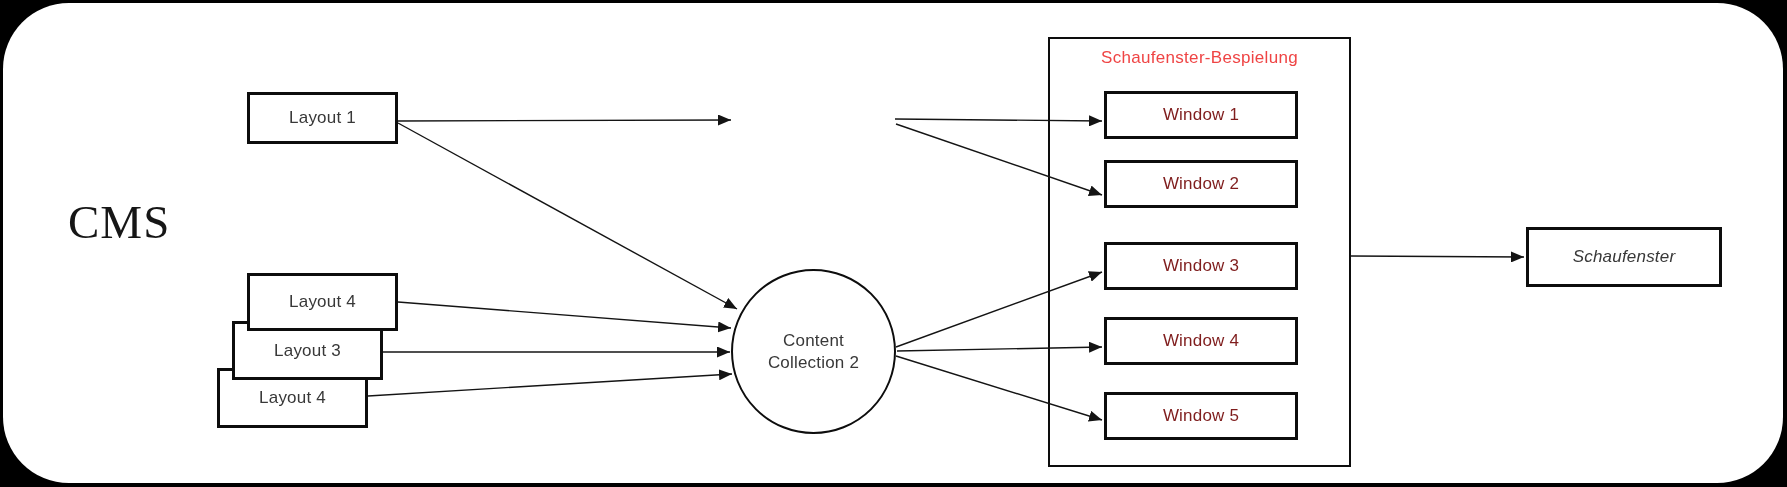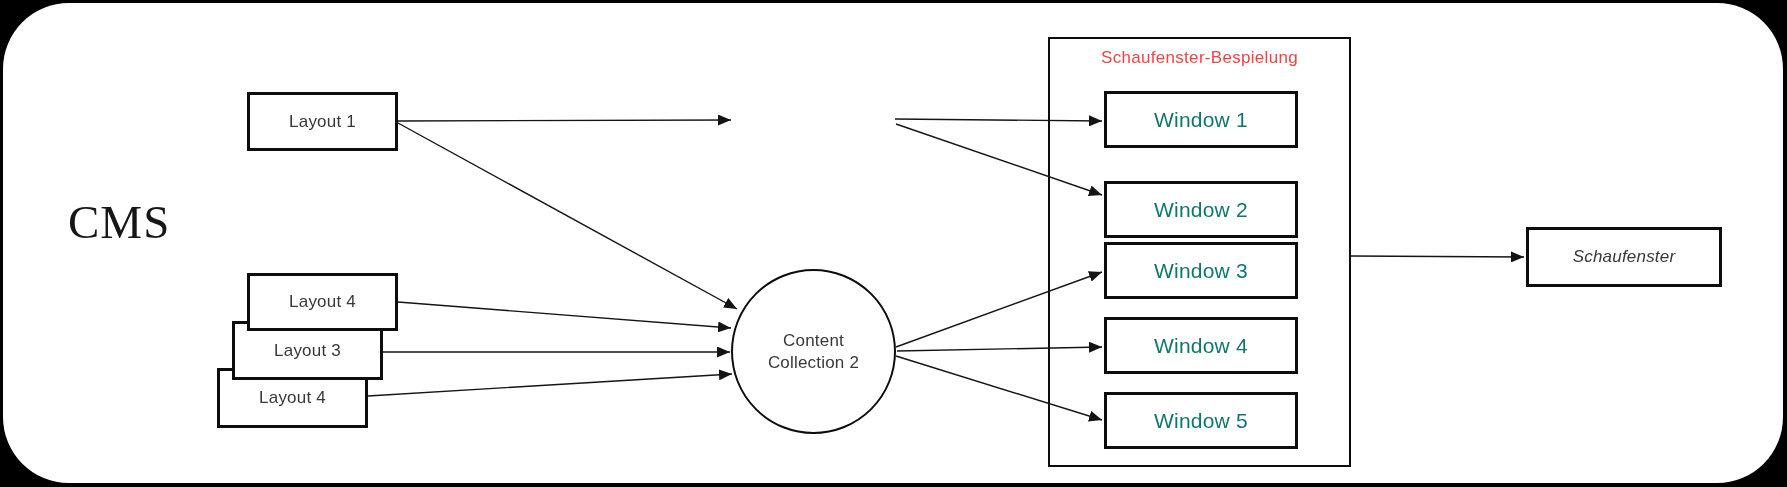--- a/index.html
+++ b/index.html
@@ -52,21 +52,21 @@
     left: 68px;
     top: 199px;
     font-family: "Liberation Serif", "DejaVu Serif", serif;
     font-size: 47px;
     font-weight: 400;
     color: #161616;
     letter-spacing: 1px;
     line-height: 1;
   }
   
-  #layout-1 { left: 247px; top: 92px;  width: 151px; height: 59px; z-index: 14; }
+  #layout-1 { left: 247px; top: 92px;  width: 151px; height: 52px; z-index: 14; }
   #layout-2 { left: 247px; top: 273px; width: 151px; height: 58px; z-index: 13; }
   #layout-3 { left: 232px; top: 321px; width: 151px; height: 59px; z-index: 12; }
   #layout-4 { left: 217px; top: 368px; width: 151px; height: 60px; z-index: 11; }
   
   #collection-1 { left: 733px; top: 39px;  width: 162px; height: 162px; z-index: 10; }
   #collection-2 { left: 731px; top: 269px; width: 165px; height: 165px; z-index: 10; }
   
   #group-box {
     position: absolute;
     left: 1048px;
@@ -85,33 +85,33 @@
     width: 100%;
     text-align: center;
     color: #ef4444;
     font-size: 17px;
     letter-spacing: 0.3px;
   }
   .window-node {
     position: absolute;
     left: 54px;
     width: 194px;
-    height: 57px;
+    height: 48px;
     display: flex;
     align-items: center;
     justify-content: center;
     border: 3px solid #0d0d0d;
     background: #ffffff;
-    color: #0f766e;
-    font-size: 21px;
+    color: #7f1d1d;
+    font-size: 17px;
     letter-spacing: 0.2px;
     box-sizing: border-box;
   }
   #window-1 { top: 52px; }
-  #window-2 { top: 142px; text-align: center; }
+  #window-2 { top: 121px; text-align: center; }
   #window-3 { top: 203px; }
   #window-4 { top: 278px; }
   #window-5 { top: 353px; }
   
   #schaufenster { left: 1526px; top: 227px; width: 196px; height: 60px; z-index: 10; font-style: italic; }
   
   #connectors {
     position: absolute;
     left: 0;
     top: 0;

